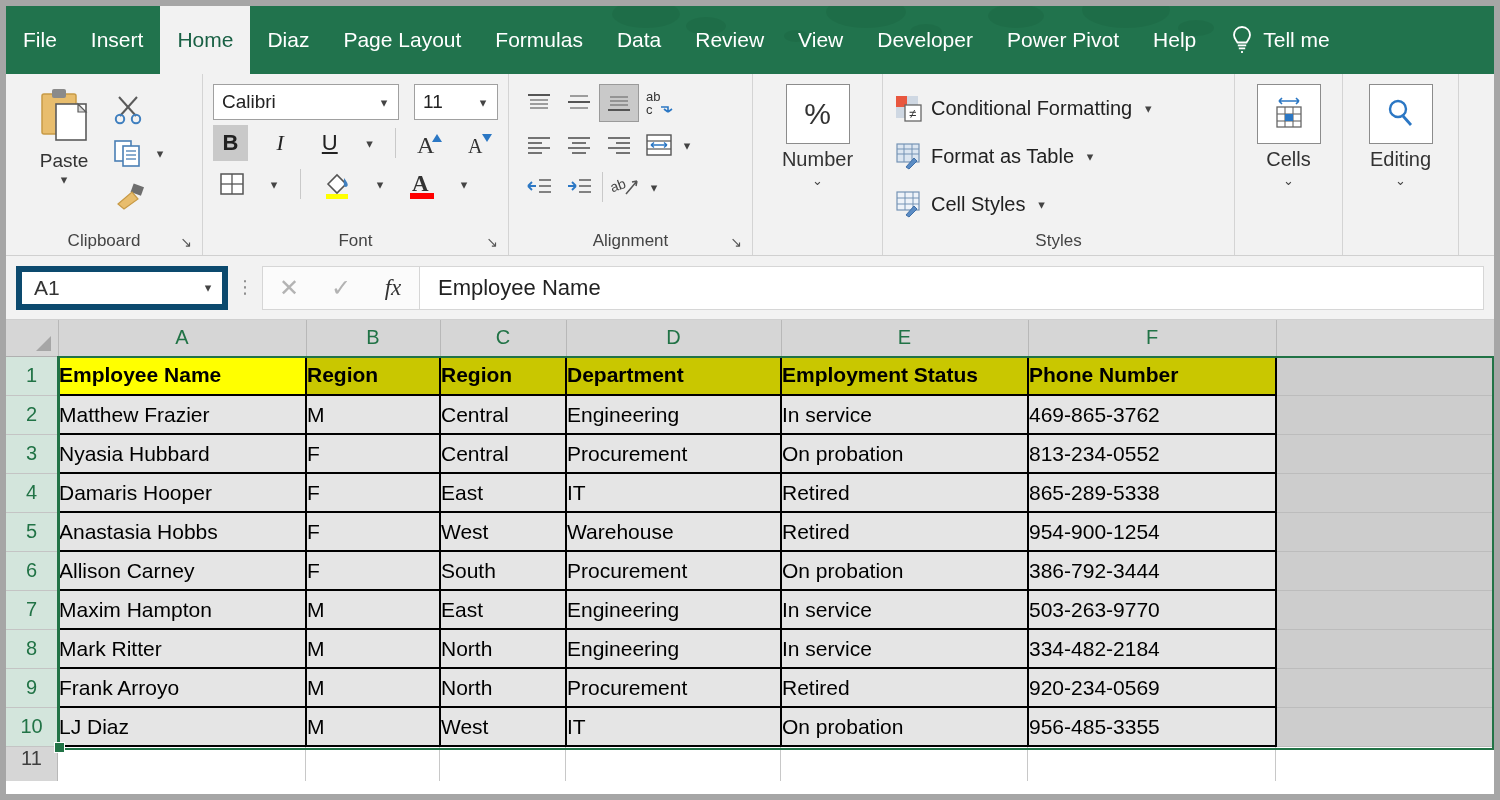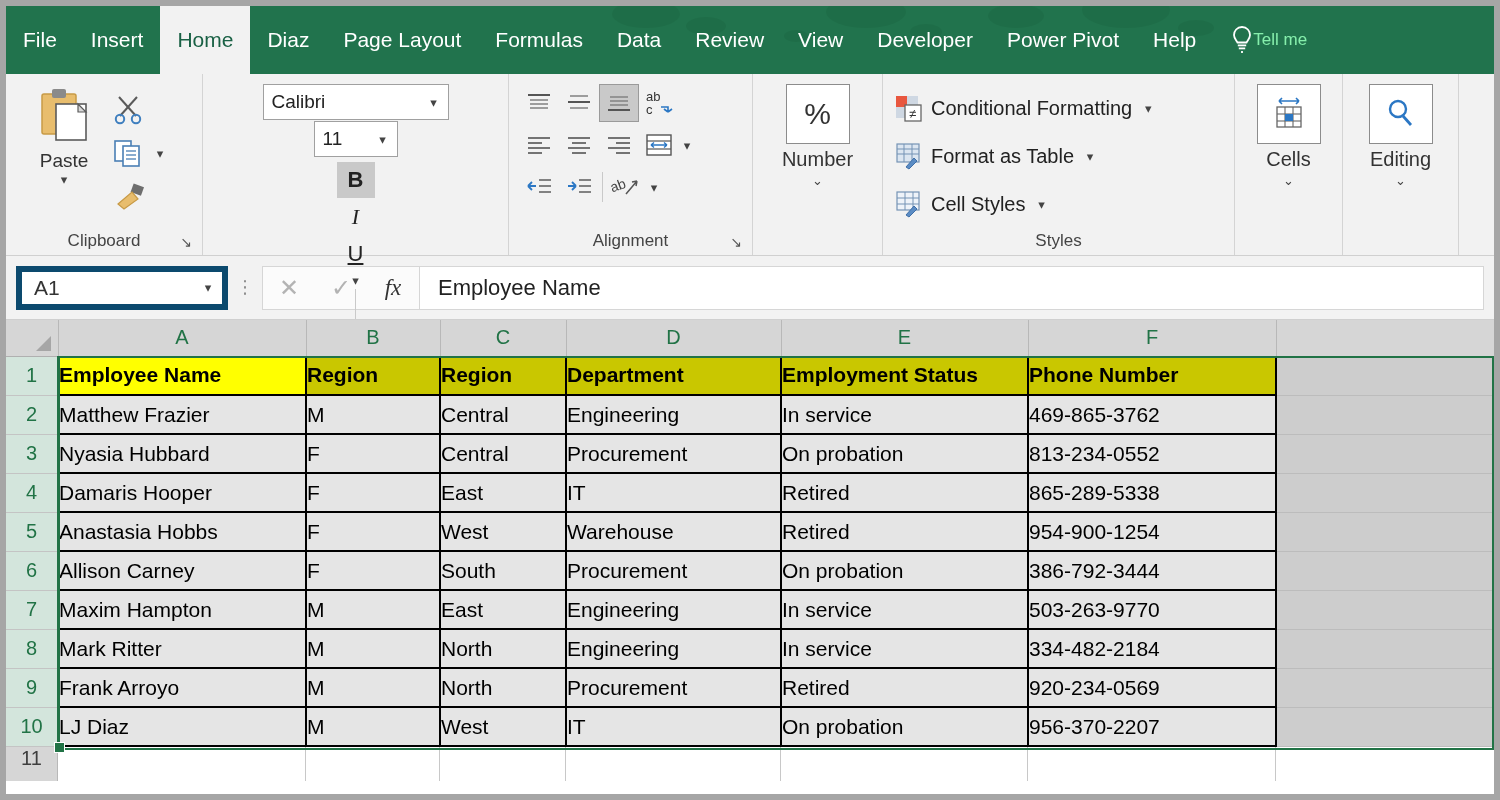--- a/index.html
+++ b/index.html
@@ -84,21 +84,21 @@
     width: 96px; display: flex; flex-direction: column;
     align-items: center; padding-top: 6px;
   }
   .paste-label { font-size: 19px; color: #333; margin-top: 2px; }
   .clip-small { display: flex; flex-direction: column; gap: 2px; padding-top: 8px; }
   .clip-row { display: flex; align-items: center; gap: 6px; height: 42px; }
 
   
   .grp-font { width: 306px; }
   .font-rows { display: flex; flex-direction: column; gap: 5px; width: 100%; padding-top: 4px; }
-  .font-row { display: flex; align-items: center; gap: 1px; flex-direction: column; }
+  .font-row { display: flex; align-items: center; gap: 15px; }
   .combo {
     background: #fff; border: 1px solid #a0a0a0;
     height: 36px; display: flex; align-items: center;
     padding: 0 6px 0 8px; font-size: 19px; color: #222;
   }
   .combo .cv { flex: 1; }
   .combo-name { width: 186px; }
   .combo-size { width: 84px; }
   .fbtn {
     width: 38px; height: 36px;
@@ -286,21 +286,21 @@
         <div class="tab">Power Pivot</div>
         <div class="tab">Help</div>
       </div>
     <div class="tellme-lamp">
       <svg width="22" height="30" viewBox="0 0 22 30">
         <path d="M11 2 C6 2 3 6 3 10 C3 13.5 5.5 15.5 6.5 17.5 L15.5 17.5 C16.5 15.5 19 13.5 19 10 C19 6 16 2 11 2 Z" fill="none" stroke="#ffffff" stroke-width="1.8"></path>
         <line x1="6.8" y1="20.4" x2="15.2" y2="20.4" stroke="#ffffff" stroke-width="1.8"></line>
         <line x1="7.8" y1="23.4" x2="14.2" y2="23.4" stroke="#ffffff" stroke-width="1.8"></line>
         <line x1="11" y1="26" x2="11" y2="28" stroke="#ffffff" stroke-width="1.8"></line>
       </svg>
-      <span style="color:#86efac;font-size:17px;">Tell me</span>
+      <span style="color:#ffffff;font-size:21px;margin-left:10px;">Tell me</span>
     </div>
   </div>
 
   <div class="ribbon">
 
     <div class="grp grp-clipboard">
       <div class="grp-body">
         <div class="paste-col">
           <svg width="60" height="62" viewBox="0 0 60 62">
             <rect x="8" y="8" width="34" height="40" rx="2" fill="#e8bd6d" stroke="#c79a46" stroke-width="1.5"></rect>
@@ -751,21 +751,21 @@
             <td class="cell inrange">920-234-0569</td>
             <td class="cell blank-sel tail"></td>
           </tr>
           <tr>
             <th class="rowhead sel last">10</th>
             <td class="cell inrange">LJ Diaz</td>
             <td class="cell inrange">M</td>
             <td class="cell inrange">West</td>
             <td class="cell inrange">IT</td>
             <td class="cell inrange">On probation</td>
-            <td class="cell inrange">956-370-2207</td>
+            <td class="cell inrange">956-485-3355</td>
             <td class="cell blank-sel tail"></td>
           </tr>
         </tbody>
     </table>
     <div class="selbox"></div>
     <div class="fillhandle"></div>
     <div class="bottomrow">
       <div class="br-head">11</div>
       <div class="br-cells">
         <div class="br-cell" style="width:248px"></div>

